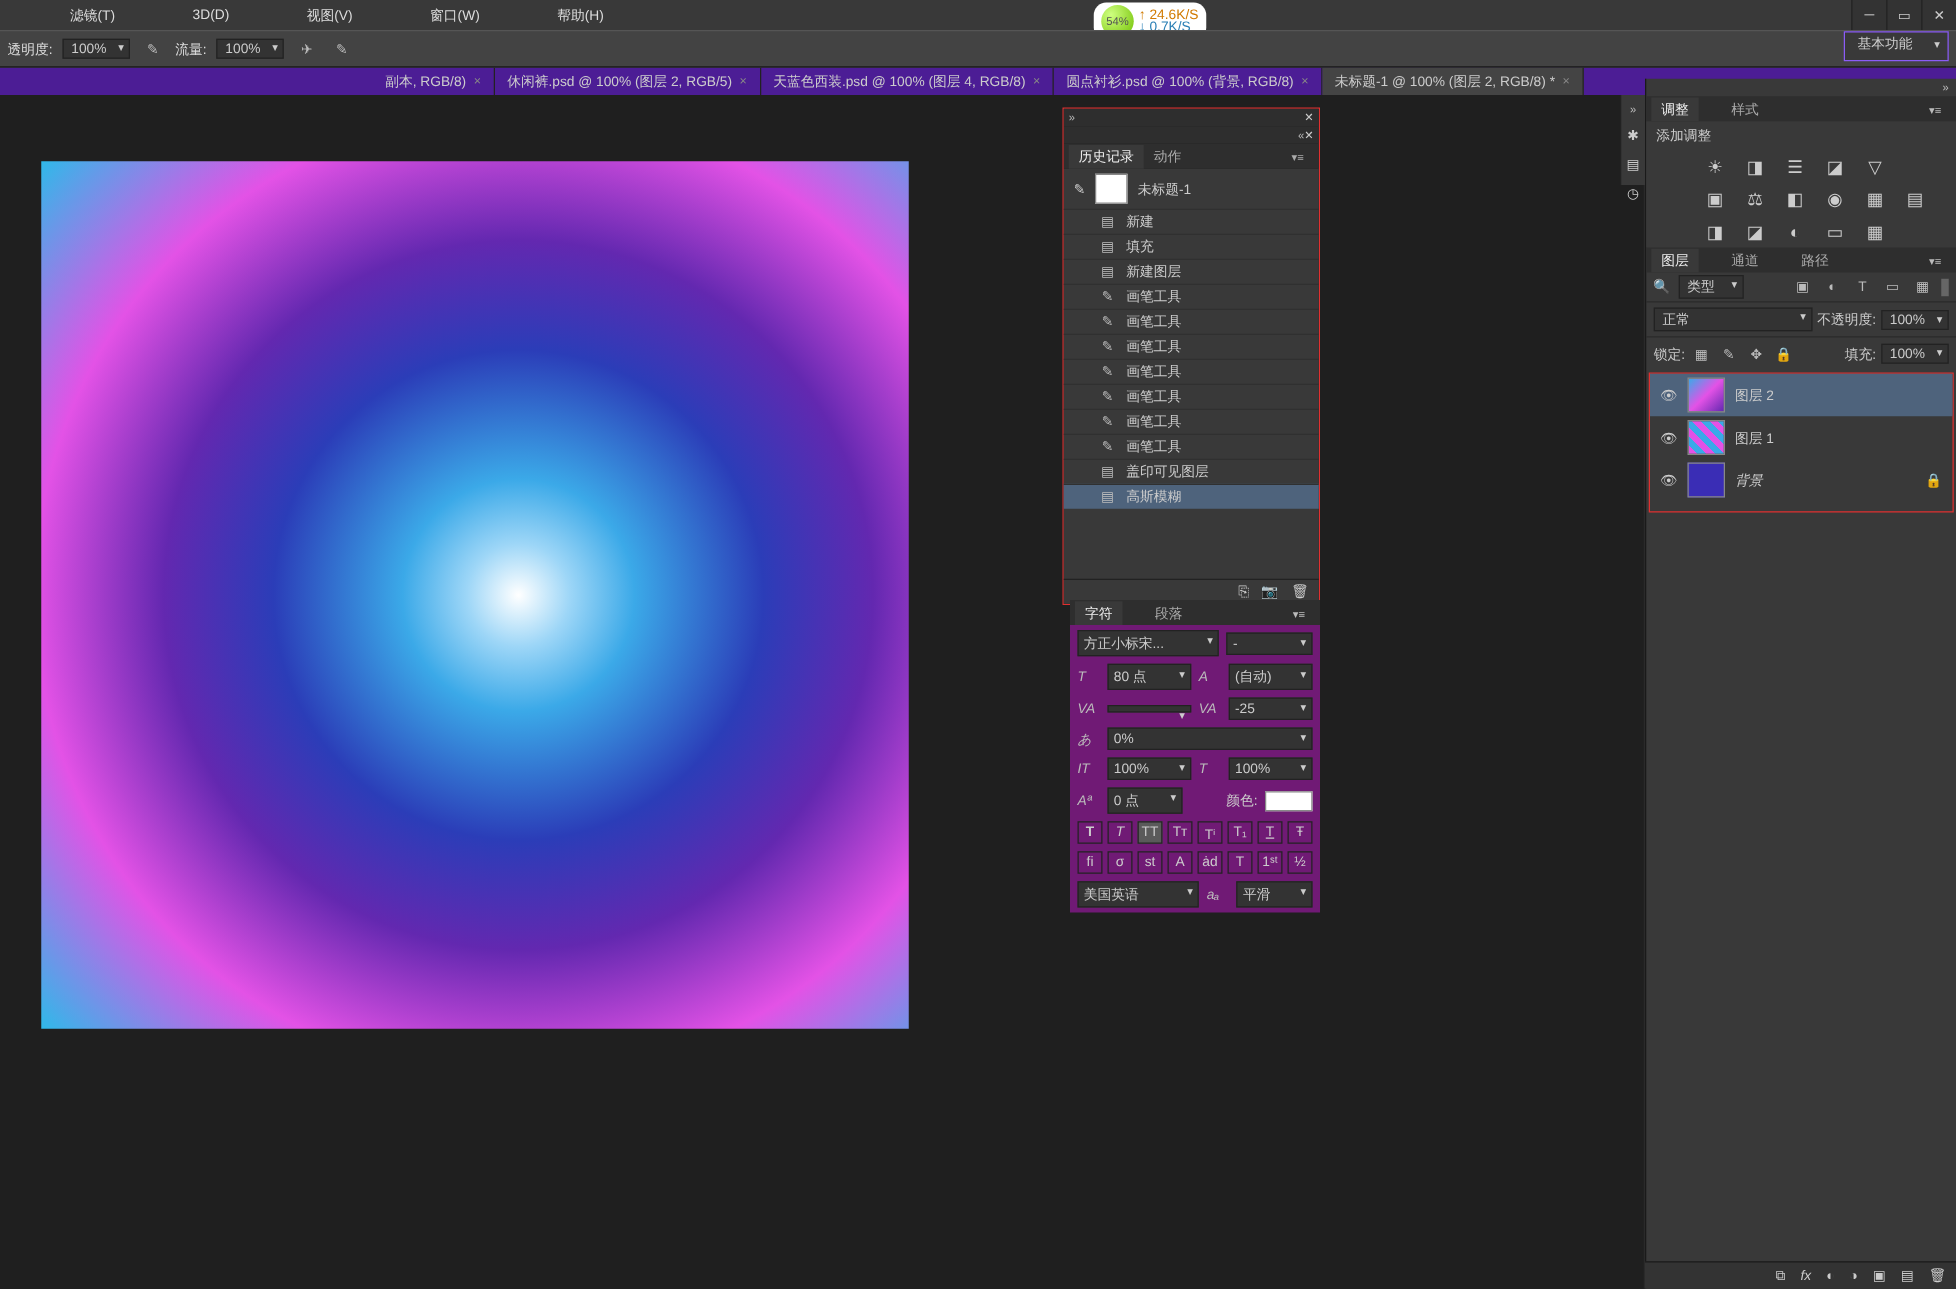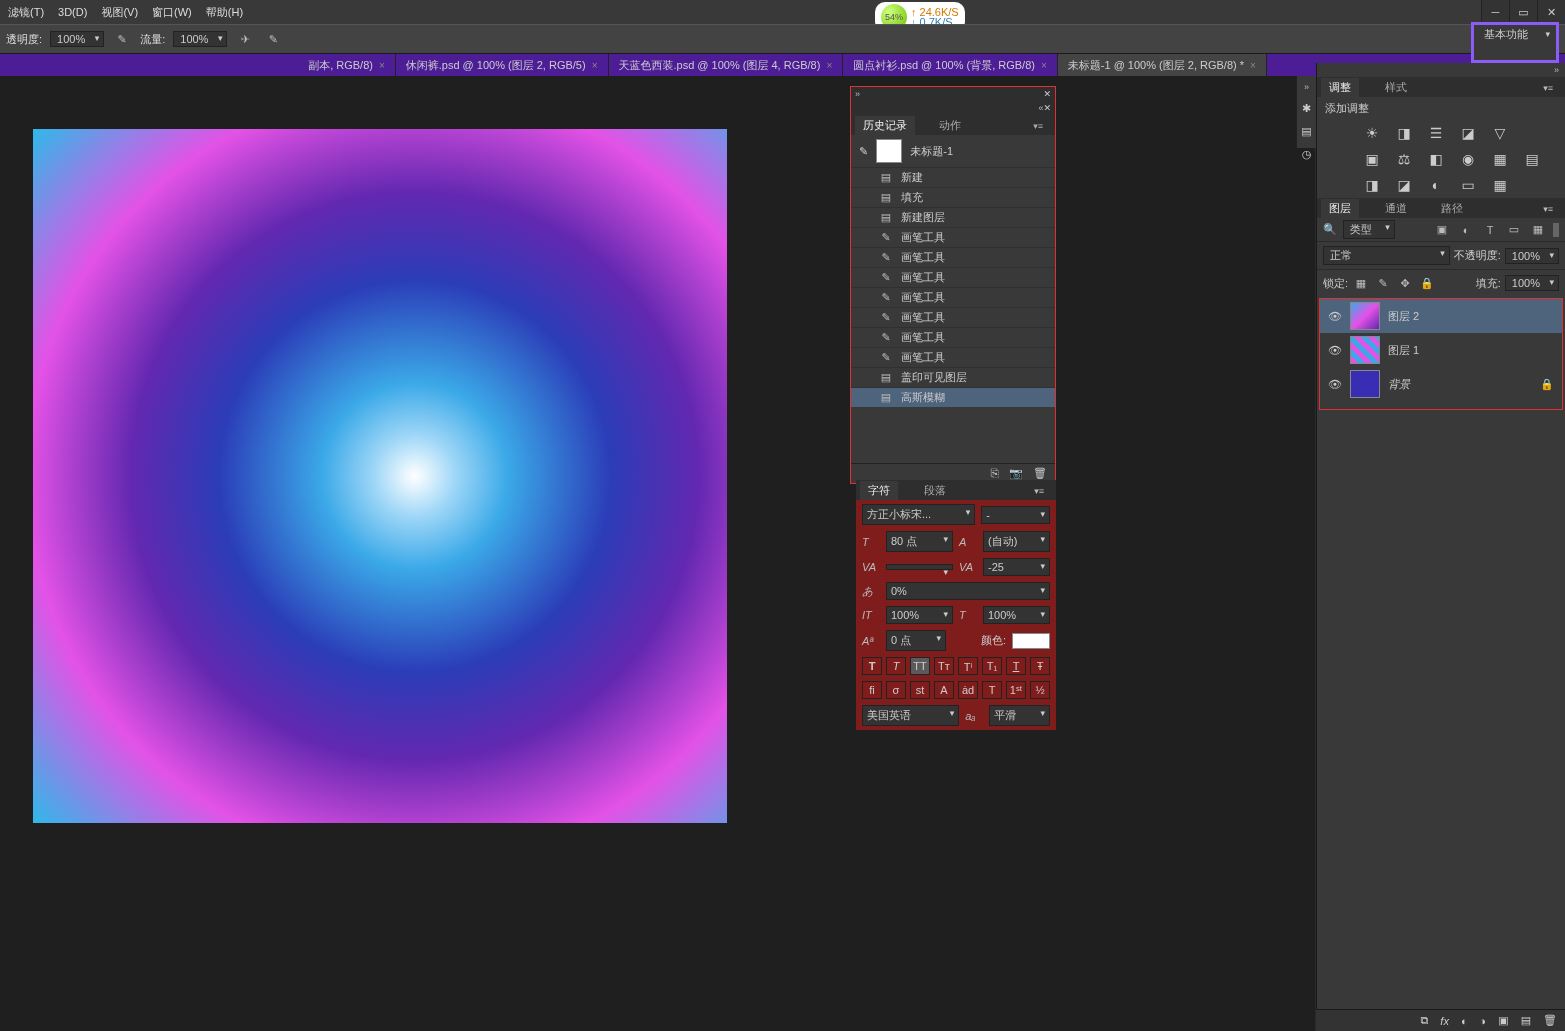--- a/index.html
+++ b/index.html
@@ -1,31 +1,31 @@
 <!DOCTYPE html>
 <html><head>
 <meta charset="utf-8">
 <style>
 * { margin: 0; padding: 0; box-sizing: border-box; font-family: "Microsoft YaHei", sans-serif; font-size: 11px; color: #ccc; }
 body { background: #2a2a2a; width: 1565px; height: 1031px; overflow: hidden; }
 .menubar { height: 24px; background: #393939; display: flex; align-items: center; padding: 0 8px; gap: 14px; position: relative; }
-.menubar span { color: #ddd; cursor: default; }
+.menubar span { color: #ddd; cursor: default; margin-left: 48px; }
 .win-controls { position: absolute; right: 0; top: 0; display: flex; }
 .win-controls div { width: 28px; height: 24px; display: flex; align-items: center; justify-content: center; background: #333; border-left: 1px solid #222; }
 .net-badge { position: absolute; left: 875px; top: 2px; display: flex; align-items: center; background: #fff; border-radius: 10px; padding: 2px 6px; gap: 4px; color: #333; }
 .net-circle { width: 26px; height: 26px; border-radius: 50%; background: radial-gradient(circle at 30% 30%, #cfff80, #6fbf00); display: flex; align-items: center; justify-content: center; font-size: 9px; color: #555; }
 .net-stats { font-size: 9px; line-height: 10px; }
 .net-up { color: #d17a00; } .net-down { color: #2a7fb5; }
 .optbar { height: 30px; background: #434343; display: flex; align-items: center; padding: 0 6px; gap: 8px; position: relative; border-top: 1px solid #555; border-bottom: 1px solid #1a1a1a; }
 .opt-label { color: #ddd; }
 .opt-drop { background: #333; border: 1px solid #222; padding: 1px 18px 1px 6px; position: relative; }
 .opt-drop::after { content: "▾"; position: absolute; right: 4px; top: 1px; font-size: 9px; }
 .opt-icon { width: 20px; height: 20px; display: flex; align-items: center; justify-content: center; color: #bbb; }
 .workspace-row { position: absolute; right: 6px; top: 2px; }
-.workspace-drop { background: #393939; border: 3px solid #8b5cf6; padding: 3px 28px 20px 10px; position: relative; margin-top: 45px; }
+.workspace-drop { background: #393939; border: 1px solid #8b5cf6; padding: 3px 28px 7px 10px; position: relative; margin-top: 45px; }
 .workspace-drop::after { content: "▾"; position: absolute; right: 6px; top: 4px; font-size: 9px; }
 .tabbar { height: 22px; background: #4c1d95; display: flex; align-items: center; justify-content: center; }
 .doc-tab { height: 22px; display: flex; align-items: center; padding: 0 10px; gap: 6px; color: #aaa; border-right: 1px solid #222; }
 .doc-tab.active { background: #444; color: #eee; }
 .doc-tab .x { font-size: 10px; color: #888; }
 .stage { position: absolute; left: 0; top: 76px; right: 250px; bottom: 0; background: #1f1f1f; }
 .canvas { position: absolute; left: 33px; top: 53px; width: 694px; height: 694px; background: radial-gradient(circle at 55% 50%, #ffffff 0%, #9dd6f7 8%, #3ba9e8 18%, #2b3db8 38%, #6328b0 55%, #e352e6 75%, #2fb9e9 100%); filter: blur(0.3px); }
 .side-dock { position: absolute; right: 249px; top: 76px; width: 20px; height: 72px; background: #393939; display: flex; flex-direction: column; align-items: center; gap: 10px; padding-top: 6px; border-left: 1px solid #222; }
 .side-dock .chev { font-size: 9px; color: #bbb; }
 .right-col { position: absolute; right: 0; top: 63px; width: 249px; bottom: 0; background: #393939; border-left: 1px solid #1a1a1a; display: flex; flex-direction: column; }
@@ -49,32 +49,32 @@
 .thumb.g1 { background: linear-gradient(135deg, #3ba9e8, #e352e6, #6328b0); }
 .thumb.g2 { background: repeating-linear-gradient(45deg, #e352e6 0 5px, #3ba9e8 5px 10px); }
 .thumb.g3 { background: #3a2db5; }
 .lock-icon { margin-left: auto; color: #aaa; }
 .layer-foot { position: absolute; bottom: 0; right: 0; width: 249px; height: 22px; background: #333; display: flex; align-items: center; justify-content: flex-end; gap: 12px; padding-right: 8px; border-top: 1px solid #1a1a1a; }
 
 .hist-wrap { position: absolute; left: 850px; top: 86px; width: 206px; border: 1px solid #e03030; }
 .hist-wrap .phead { height: 14px; background: #2e2e2e; display: flex; justify-content: space-between; align-items: center; padding: 0 4px; font-size: 9px; }
 .hist-wrap .pclose { font-size: 9px; }
 .hist-body { background: #393939; }
-.hist-inner-tabs { height: 20px; background: #2e2e2e; display: flex; align-items: center; padding-left: 4px; position: relative; gap: 16px; }
+.hist-inner-tabs { height: 20px; background: #2e2e2e; display: flex; align-items: center; padding-left: 4px; position: relative; }
 .hist-inner-tabs span { padding: 2px 8px; color: #aaa; }
 .hist-inner-tabs span.act { background: #393939; color: #eee; }
 .hist-inner-tabs .menu { position: absolute; right: 4px; top: 4px; font-size: 9px; }
 .hist-doc { display: flex; align-items: center; gap: 8px; padding: 4px 8px; }
 .hist-thumb { width: 26px; height: 24px; background: #fff; border: 1px solid #888; }
 .h-row { display: flex; align-items: center; height: 20px; padding-left: 28px; gap: 8px; border-top: 1px solid #303030; }
 .h-row.sel { background: #4e637c; }
 .h-ico { width: 14px; text-align: center; color: #bbb; font-size: 11px; }
 .hist-foot { height: 20px; border-top: 1px solid #222; display: flex; justify-content: flex-end; gap: 10px; padding-right: 8px; align-items: center; font-size: 11px; }
 
-.char-wrap { position: absolute; left: 856px; top: 480px; width: 200px; background: #7f1d1d; }
+.char-wrap { position: absolute; left: 856px; top: 480px; width: 200px; background: #701a75; }
 .char-body { padding: 4px 6px; display: flex; flex-direction: column; gap: 6px; }
 .c-row { display: flex; align-items: center; gap: 6px; }
 .c-lab { width: 18px; font-style: italic; color: #bbb; }
 .c-in { flex: 1; background: #333; border: 1px solid #222; padding: 2px 18px 2px 4px; position: relative; }
 .c-in::after { content: "▾"; position: absolute; right: 4px; top: 2px; font-size: 9px; }
 .btn-row { display: flex; gap: 4px; justify-content: center; }
 .btn-row .b { width: 20px; height: 18px; border: 1px solid #222; display: flex; align-items: center; justify-content: center; font-size: 11px; }
 .btn-row .b.act { background: #5a5a5a; }
 .swatch { width: 38px; height: 16px; background: #fff; border: 1px solid #888; }
 .chev-small { font-size: 9px; color: #bbb; }

